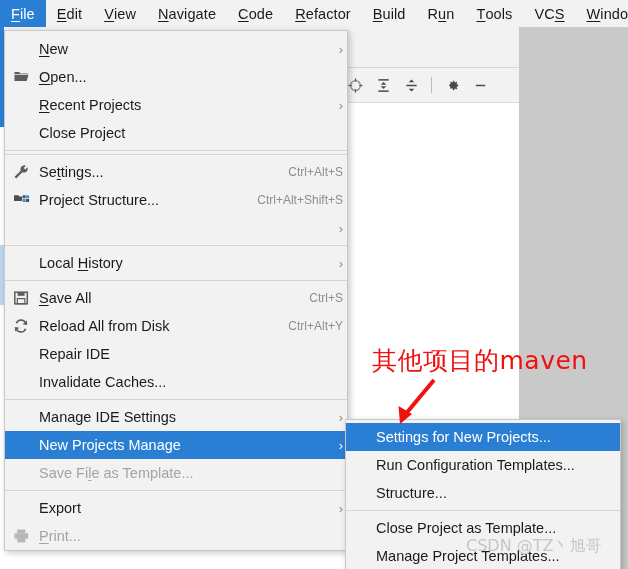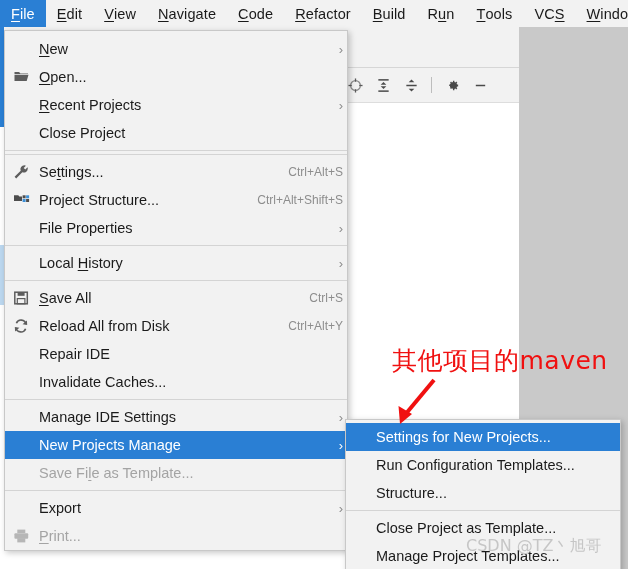--- a/index.html
+++ b/index.html
@@ -185,21 +185,21 @@
     padding: 3px 0;
     box-sizing: border-box;
   }
   #submenu .mi {
     padding-left: 30px;
   }
 
   
   #annotation-text {
     position: absolute;
-    left: 392px; top: 344px;
+    left: 372px; top: 344px;
     font-size: 25px;
     color: #f01010;
     font-family: "DejaVu Sans", "Liberation Sans", sans-serif;
     white-space: nowrap;
     z-index: 80;
     letter-spacing: .5px;
   }
   #annotation-arrow {
     position: absolute;
     left: 388px; top: 378px;
@@ -322,21 +322,20 @@
           <rect x="9.6" y="3.3" width="3" height="3" fill="#4d4d4d"></rect>
           <rect x="13.1" y="3.3" width="3" height="3" fill="#3c8fd6"></rect>
           <rect x="9.6" y="7" width="3" height="3" fill="#3c8fd6"></rect>
           <rect x="13.1" y="7" width="3" height="3" fill="#4d4d4d"></rect>
         </svg>
       </span>
       <span class="mi-label">Project Structure...</span>
       <span class="mi-shortcut">Ctrl+Alt+Shift+S</span>
     </div>
     <div class="mi">
-      <span class="mi-label">File Properties</span>
       <span class="mi-arrow">›</span>
     </div>
     <div class="mi-sep"></div>
     <div class="mi">
       <span class="mi-label">Local <span class="mn">H</span>istory</span>
       <span class="mi-arrow">›</span>
     </div>
     <div class="mi-sep"></div>
     <div class="mi">
       <span class="mi-icon">

